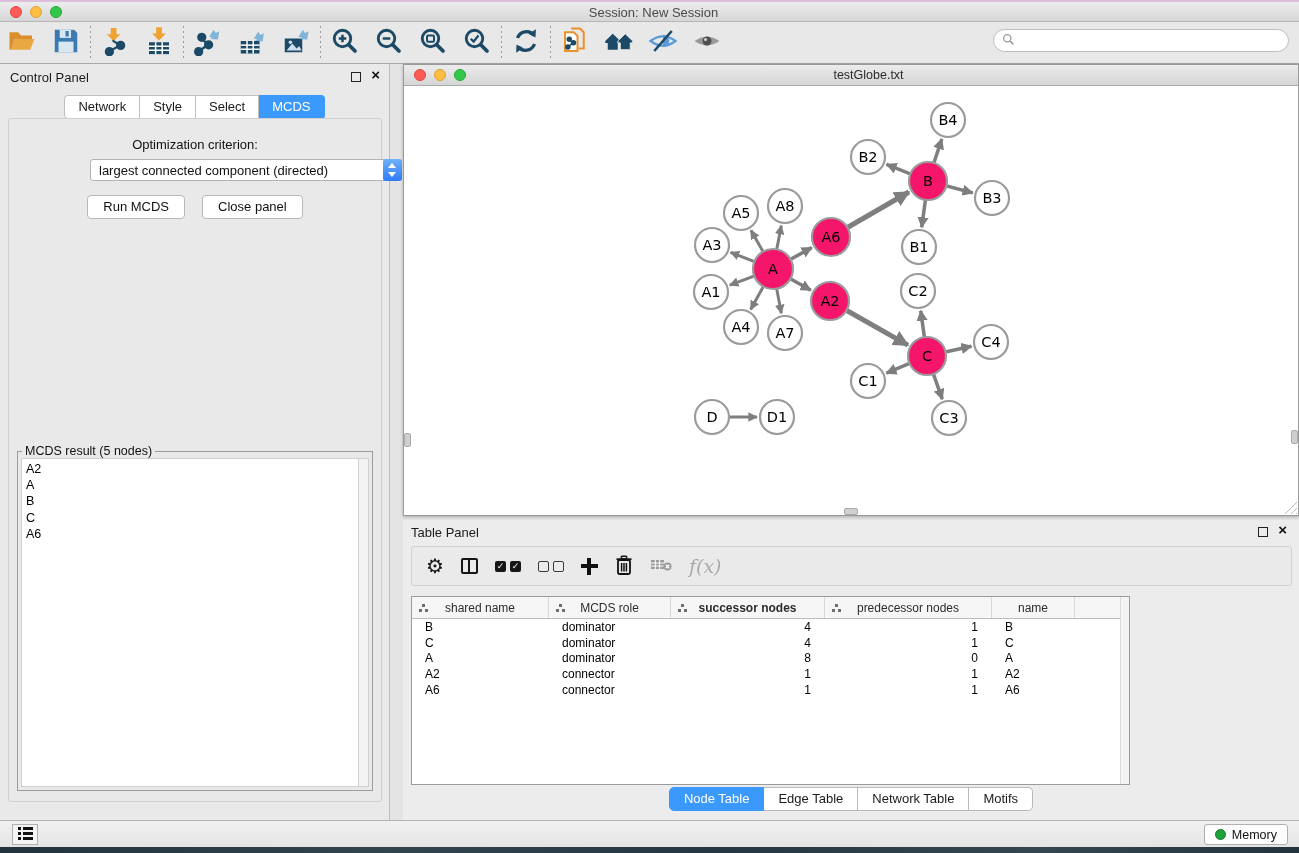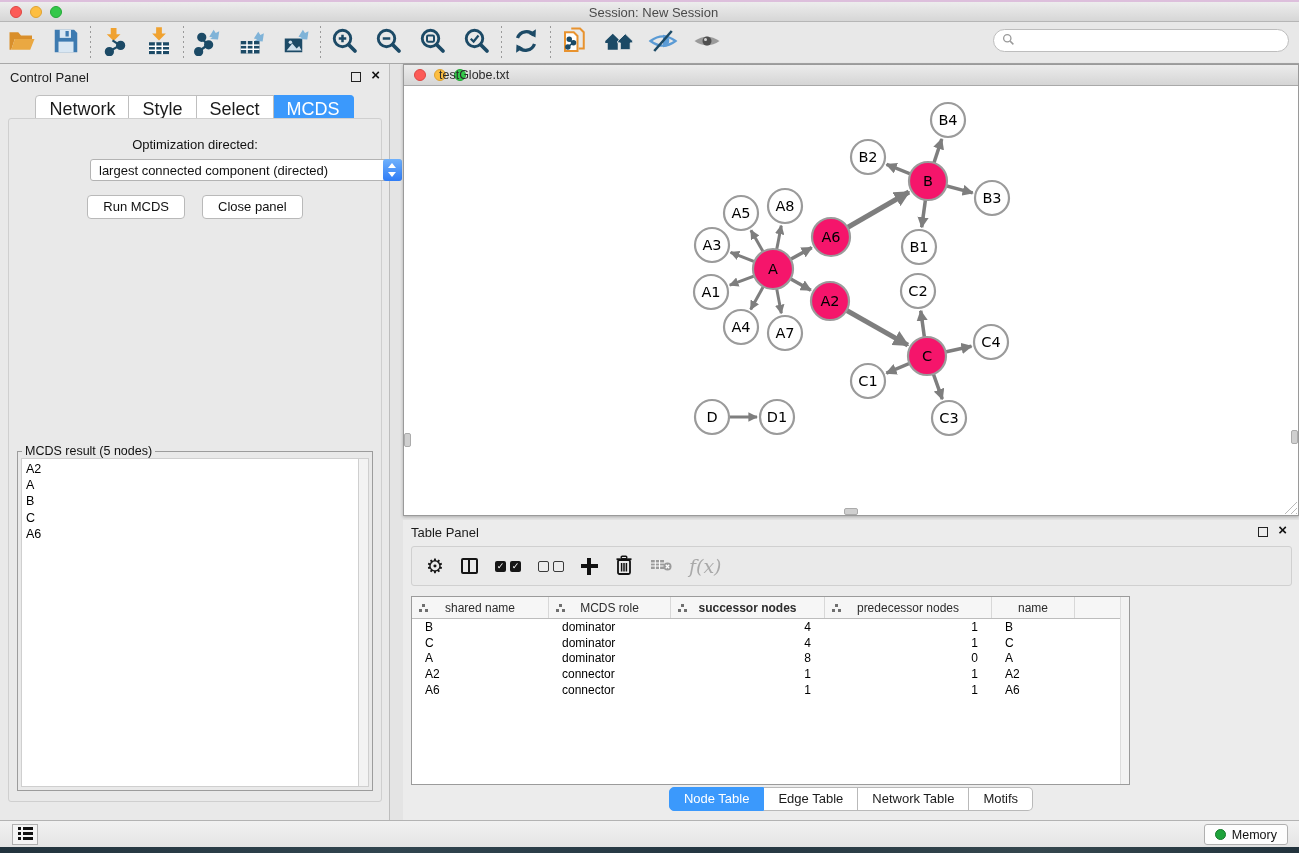--- a/index.html
+++ b/index.html
@@ -38,21 +38,21 @@
   
   #control-panel { position:absolute; left:0; top:0; width:390px; height:756px;
     background:#e9e9e9; border-right:1px solid #bdbdbd; }
   .panel-header { position:absolute; left:0; top:0; right:0; height:24px; }
   .panel-title { position:absolute; left:10px; top:6px; font-size:13px; color:#1c1c1c; }
   .float-icon { position:absolute; top:8px; width:10px; height:10px; border:1.6px solid #222; background:transparent; }
   .close-icon { position:absolute; top:2px; font-size:15px; font-weight:900; color:#111; }
   #cp-float { right:28px; } #cp-close { right:9px; }
 
   #control-tabs { position:absolute; left:0; right:0; top:31px; display:flex; justify-content:center; }
-  .ctab { font-size:18px; color:#1b1b1b; background:#fff; border:1px solid #bfbfbf;
+  .ctab { font-size:13px; color:#1b1b1b; background:#fff; border:1px solid #bfbfbf;
     border-left:none; padding:3px 13px 4px; }
   .ctab:first-child { border-left:1px solid #bfbfbf; border-radius:4px 0 0 4px; }
   .ctab:last-child { border-radius:0 4px 4px 0; }
   .ctab.active { background:#3b99fc; border-color:#3b99fc; color:#fff; }
 
   #cp-pane { position:absolute; left:8px; top:54px; width:374px; height:684px;
     border:1px solid #cfcfcf; border-radius:3px; background:#e9e9e9; }
   #opt-label { position:absolute; left:0; right:0; top:18px; text-align:center; font-size:13px; color:#111; }
   #opt-select { position:absolute; left:33px; top:40px; width:312px; height:22px; background:#fff;
     border:1px solid #b3b3b3; border-radius:3px; display:flex; align-items:center;margin-left:48px; }
@@ -75,21 +75,21 @@
   #mcds-scroll { position:absolute; top:6px; right:3px; bottom:3px; width:11px;
     background:#f3f3f3; border:1px solid #cfcfcf; }
   .mcds-item { font-size:12.5px; line-height:16.2px; color:#000; }
 
   
   #network-window { position:absolute; left:403px; top:0; width:896px; height:452px;
     border:1px solid #9a9a9a; background:#fff; box-shadow:0 1px 3px rgba(0,0,0,.25); }
   #nw-titlebar { position:absolute; left:0; top:0; right:0; height:21px;
     background:linear-gradient(#ececec,#d5d5d5); border-bottom:1px solid #a9a9a9; }
   #nw-titlebar .lights { top:4px; }
-  #nw-titlebar .title { position:absolute; left:0; right:0; top:3px; font-size:12.5px; color:#2b2b2b;padding-left:35px; }
+  #nw-titlebar .title { position:absolute; left:0; right:0; top:3px; text-align:center; font-size:12.5px; color:#2b2b2b;padding-left:35px; }
   #nw-canvas { position:absolute; left:0; top:21px; right:0; bottom:0; background:#fff; overflow:hidden; }
   .nw-thumb { position:absolute; background:#cfcfcf; border:1px solid #ababab; border-radius:2px; }
   #nw-thumb-left { left:0; top:347px; width:7px; height:14px; }
   #nw-thumb-right { right:0; top:344px; width:7px; height:14px; }
   #nw-thumb-bottom { left:440px; bottom:0; width:14px; height:7px; }
   #nw-grip { position:absolute; right:1px; bottom:1px; width:14px; height:14px;
     background:repeating-linear-gradient(135deg, transparent 0 3px, #b9b9b9 3px 4px);
     clip-path:polygon(100% 0, 100% 100%, 0 100%); }
   #graph-svg text { font-family:"DejaVu Sans","Liberation Sans",sans-serif; }
 
@@ -338,21 +338,21 @@
         <span class="float-icon" id="cp-float"></span>
         <span class="close-icon" id="cp-close">×</span>
       </div>
       <div id="control-tabs">
           <div class="ctab">Network</div>
           <div class="ctab">Style</div>
           <div class="ctab">Select</div>
           <div class="ctab active">MCDS</div>
         </div>
       <div id="cp-pane">
-        <div id="opt-label">Optimization directed:</div>
+        <div id="opt-label">Optimization criterion:</div>
         <div id="opt-select">
           <span class="sel-text">largest connected component (directed)</span>
           <span class="stepper"></span>
         </div>
         <div id="cp-buttons">
           <button class="cp-btn">Run MCDS</button>
           <button class="cp-btn">Close panel</button>
         </div>
         <div id="mcds-fieldset">
           <span id="mcds-legend">MCDS result (5 nodes)</span>

